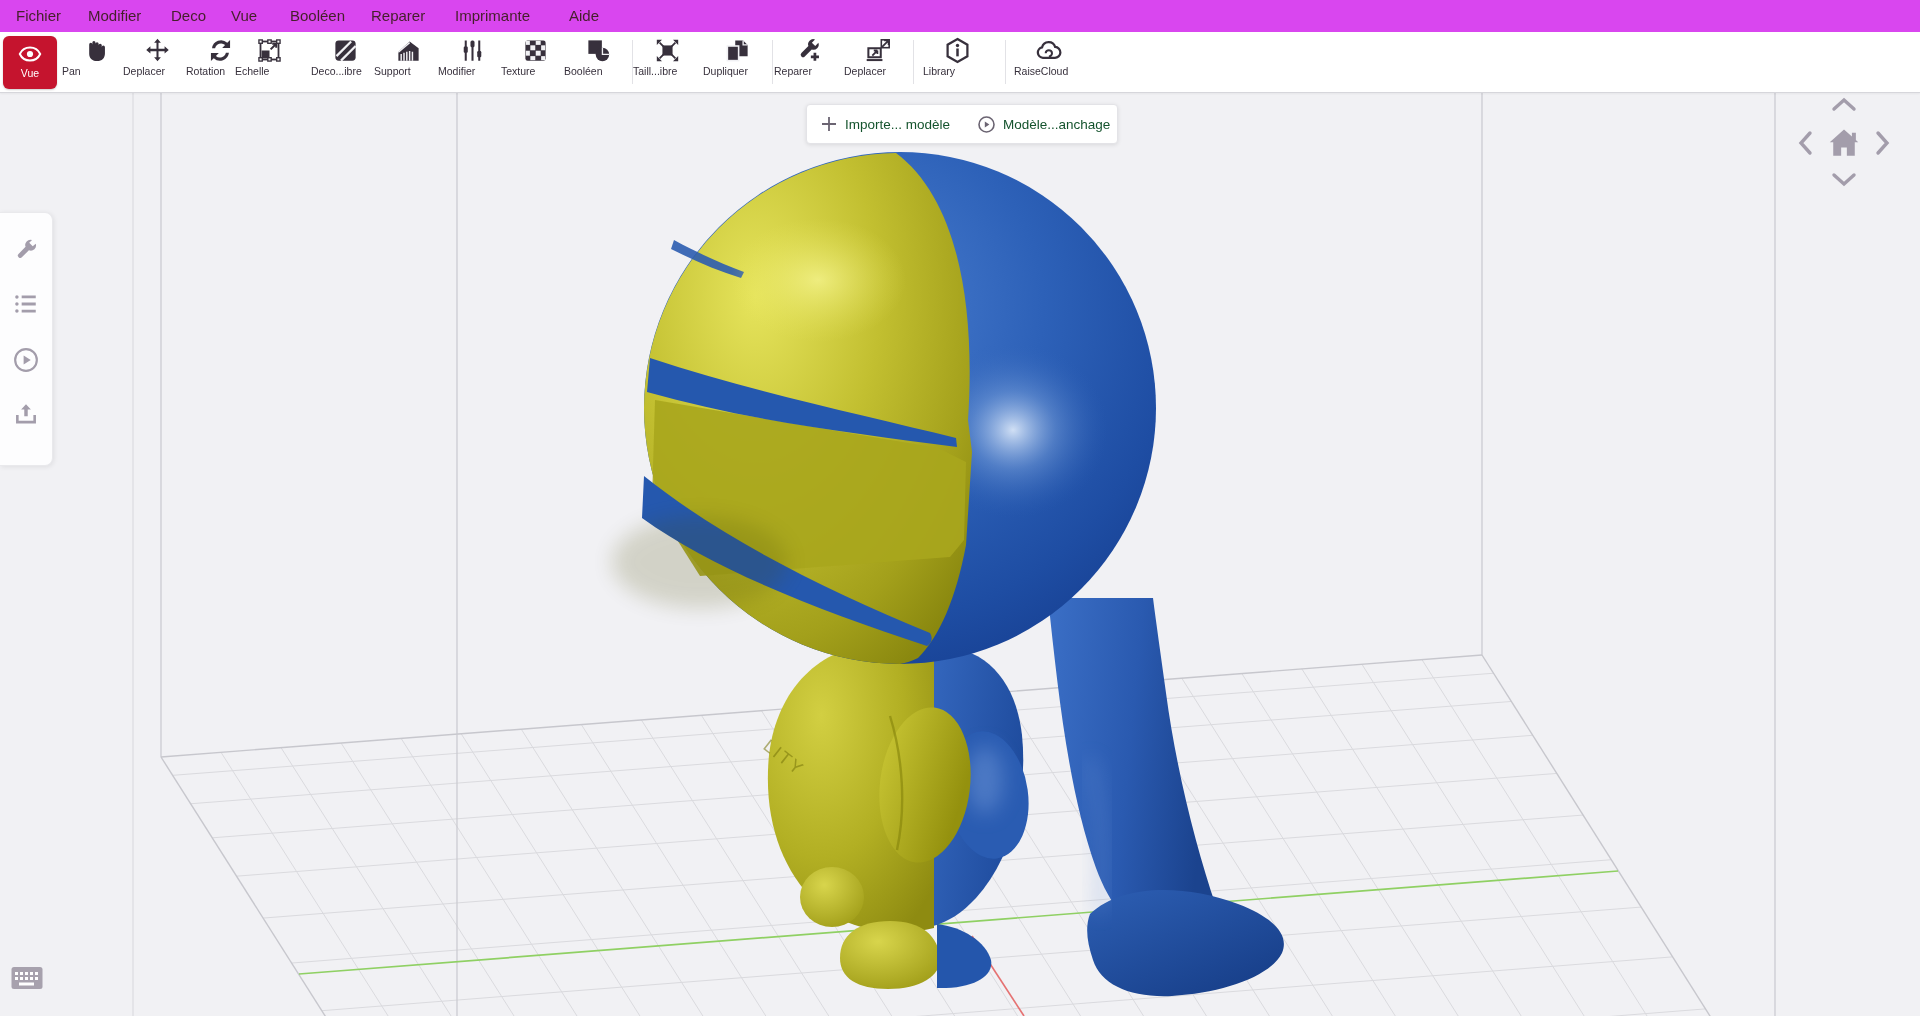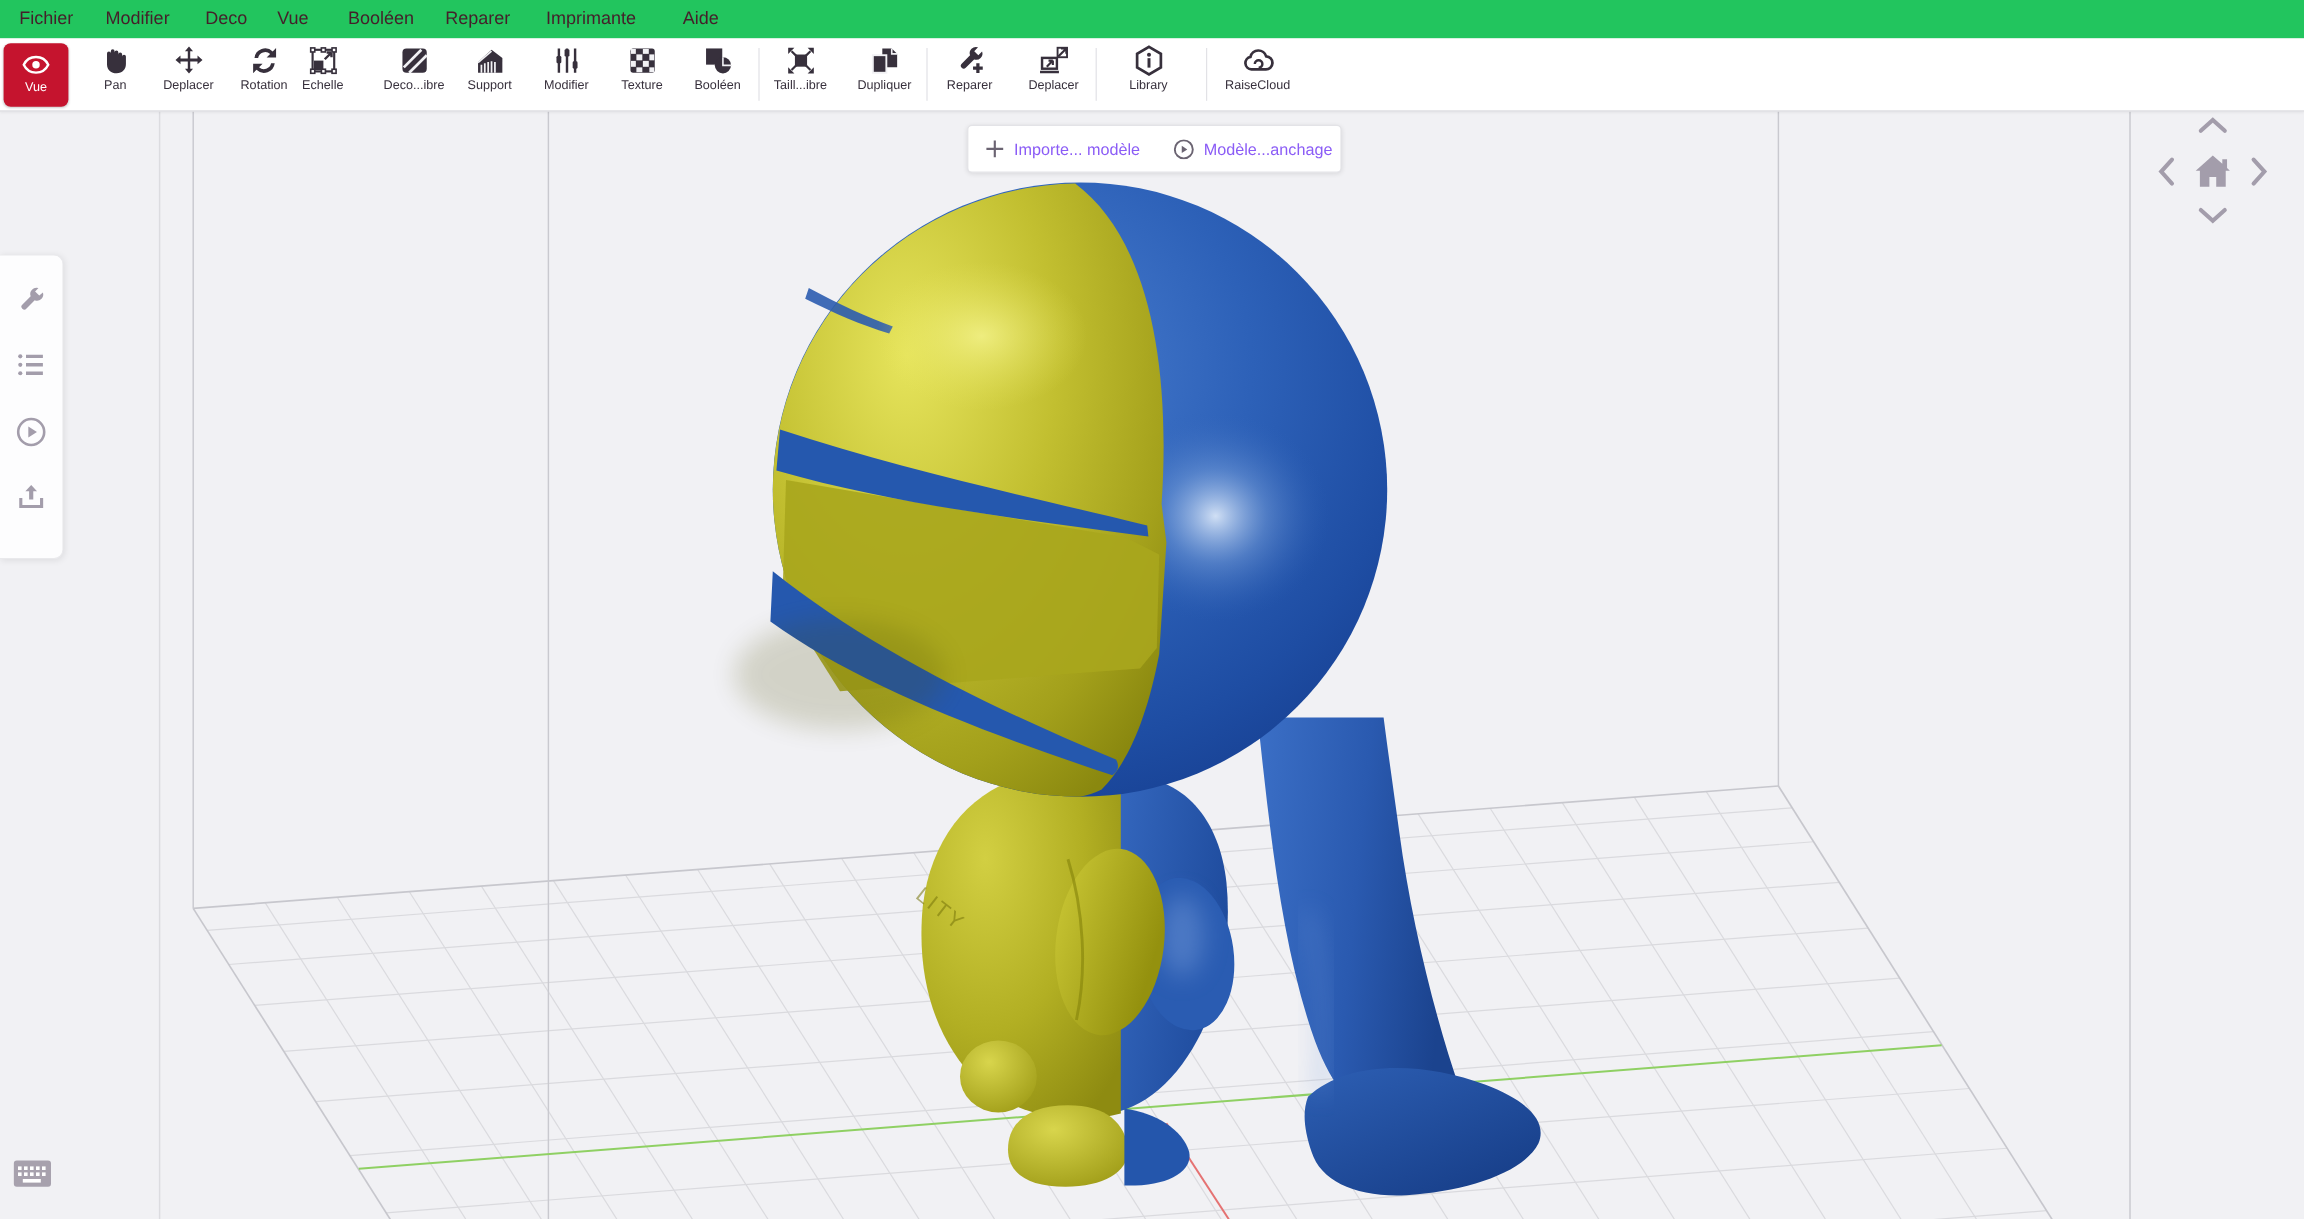--- a/index.html
+++ b/index.html
@@ -1,39 +1,39 @@
 <!DOCTYPE html>
 <html><head>
 <meta charset="utf-8">
 <style>
   html,body{margin:0;padding:0;background:#f1f1f4;font-family:"Liberation Sans",sans-serif;
     -webkit-font-smoothing:antialiased;width:1920px;height:1016px;overflow:hidden;position:relative}
   
-  #menubar{position:absolute;left:0;top:0;width:1920px;height:32px;background:#22c55e;
+  #menubar{position:absolute;left:0;top:0;width:1920px;height:32px;background:#d946ef;
     border-bottom:1px solid #ececef;z-index:30}
   .menu-item{position:absolute;top:0;height:32px;line-height:32px;font-size:15px;color:#451f2a;
     padding:0 4px;cursor:default;white-space:nowrap}
   #toolbar{position:absolute;left:0;top:32px;width:1920px;height:60px;background:#ffffff;
     border-bottom:1px solid #d6d6db;box-shadow:0 1px 2px rgba(0,0,0,.05);z-index:30}
-  .tb-item{position:absolute;top:2px;width:68px;height:56px;text-align:center;cursor:default}
+  .tb-item{position:absolute;top:2px;width:68px;height:56px;cursor:default}
   .tb-item .ticon{display:block;margin:3px auto 1px auto;width:27px;height:27px}
   .tb-item .tlabel{display:block;font-size:10.5px;color:#37303c;white-space:nowrap}
   #vue-btn{position:absolute;left:3px;top:4px;width:54px;height:53px;background:#c5142e;
     border-radius:6px;text-align:center;cursor:default;box-shadow:0 1px 2px rgba(0,0,0,.2)}
   #vue-btn .ticon{display:block;margin:6px auto 0 auto;width:24px;height:24px}
   #vue-btn .tlabel{display:block;font-size:10.5px;color:#ffffff;margin-top:1px}
   .tb-sep{position:absolute;top:8px;width:1px;height:44px;background:#e2e2e6}
   
   #viewport{position:absolute;left:0;top:92px;width:1920px;height:924px;background:#f1f1f4;z-index:1}
   
   #action-card{position:absolute;left:806px;top:104px;width:310px;height:38px;background:#ffffff;
     border:1px solid #e3e3e7;border-radius:4px;box-shadow:0 1px 4px rgba(0,0,0,.10);z-index:20;
     display:flex;align-items:center}
   .card-btn{display:flex;align-items:center;gap:8px;height:100%;padding:0 14px;cursor:default}
-  .card-btn span{font-size:13.5px;color:#8b5cf6;white-space:nowrap}
+  .card-btn span{font-size:13.5px;color:#14532d;white-space:nowrap}
   .card-div{width:1px;height:24px;background:#e4e4e8}
   
   #left-panel{position:absolute;left:0;top:212px;width:52px;height:252px;background:#fdfdfe;
     border:1px solid #e9e9ec;border-left:none;border-radius:0 8px 8px 0;
     box-shadow:1px 1px 5px rgba(0,0,0,.08);z-index:20}
   .lp-icon{position:absolute;left:13px;width:26px;height:26px;cursor:default}
   
   #nav-cluster{position:absolute;left:1795px;top:96px;width:96px;height:92px;z-index:20}
   .nav-el{position:absolute;cursor:default}
   

